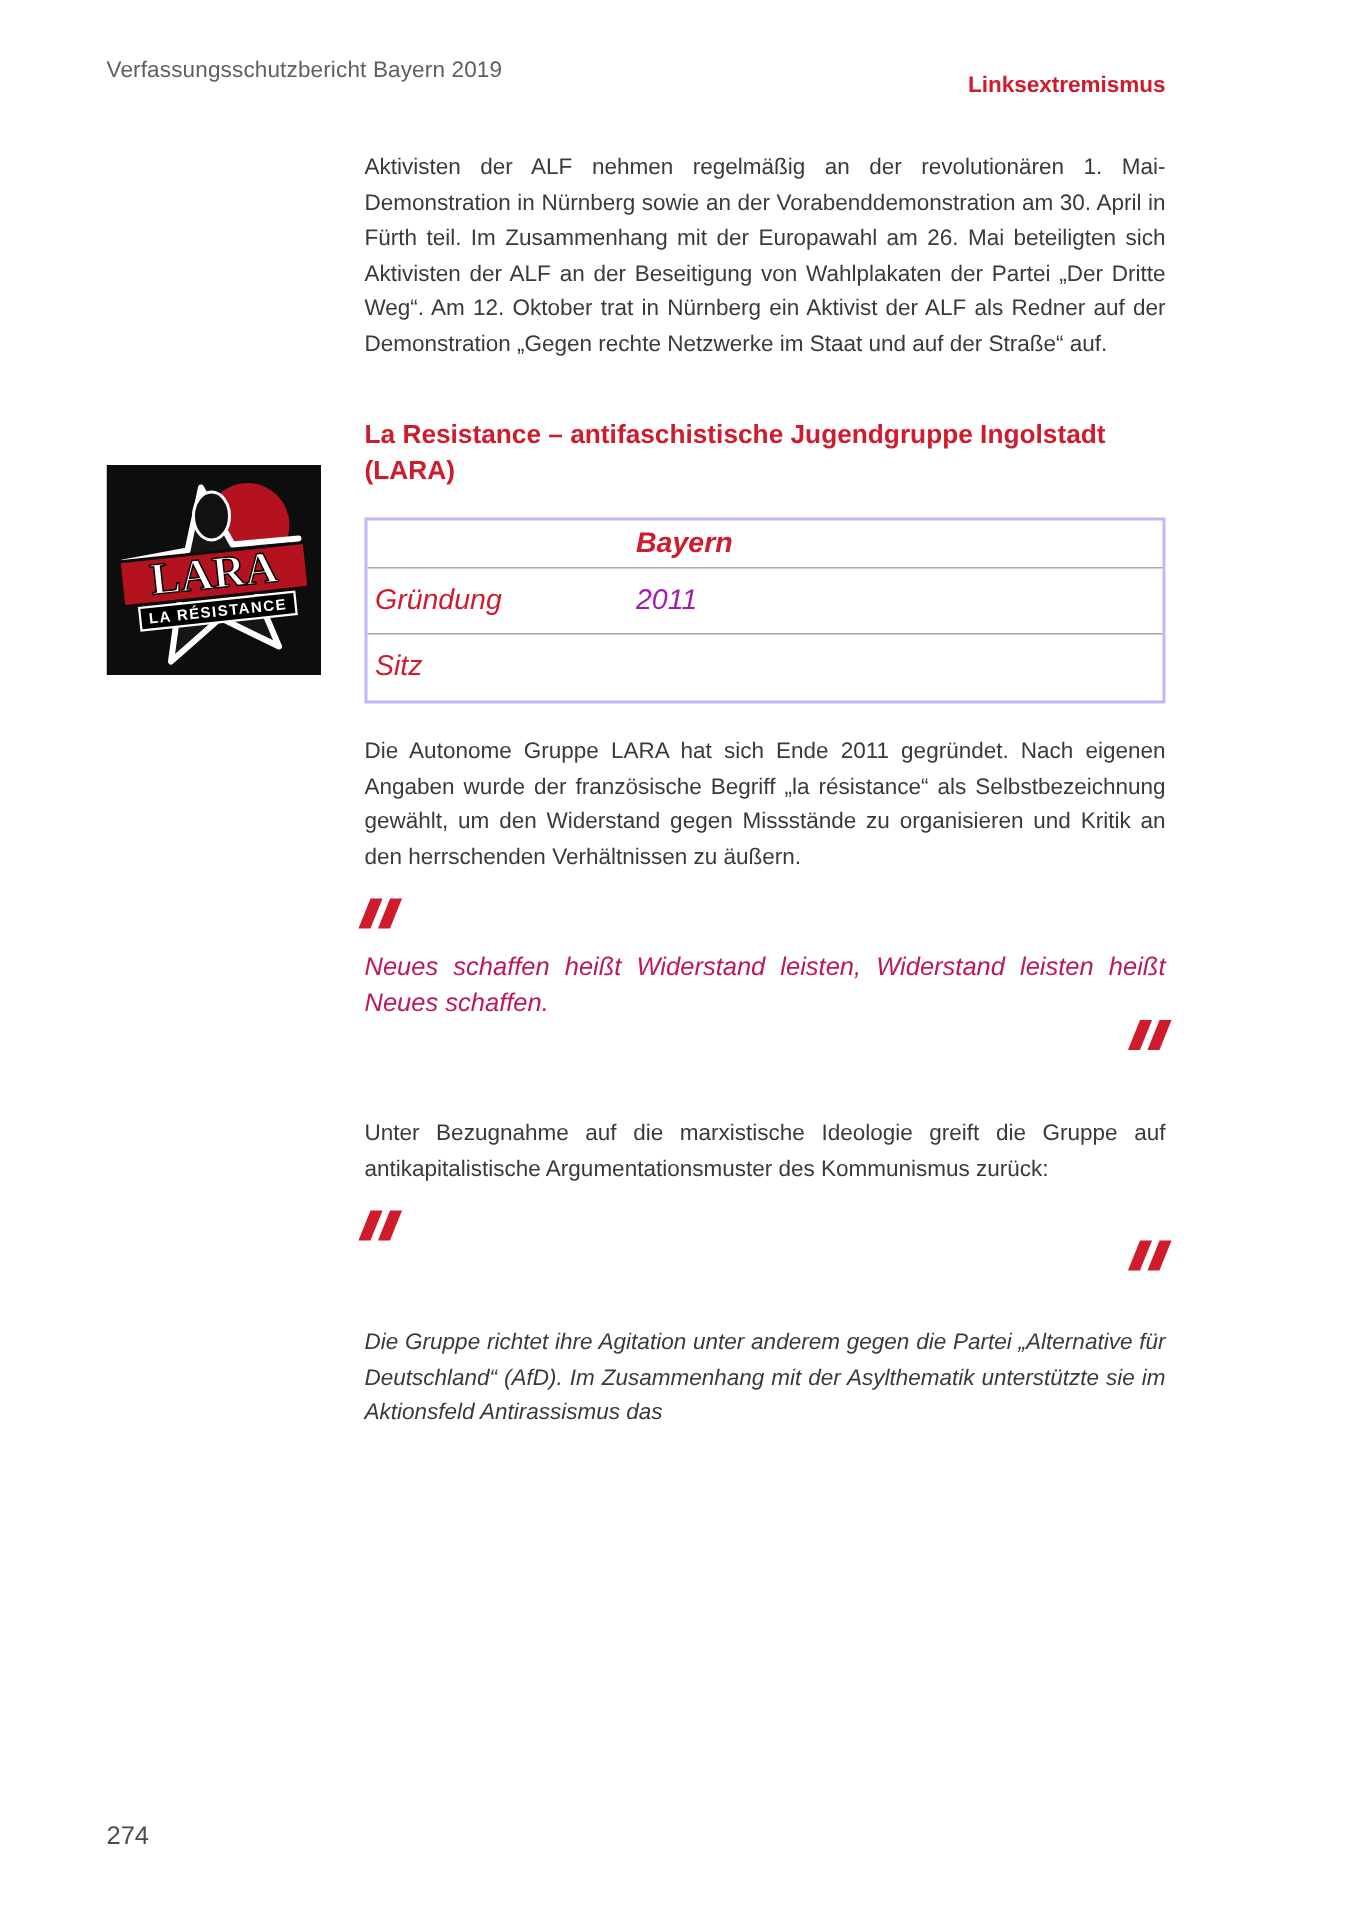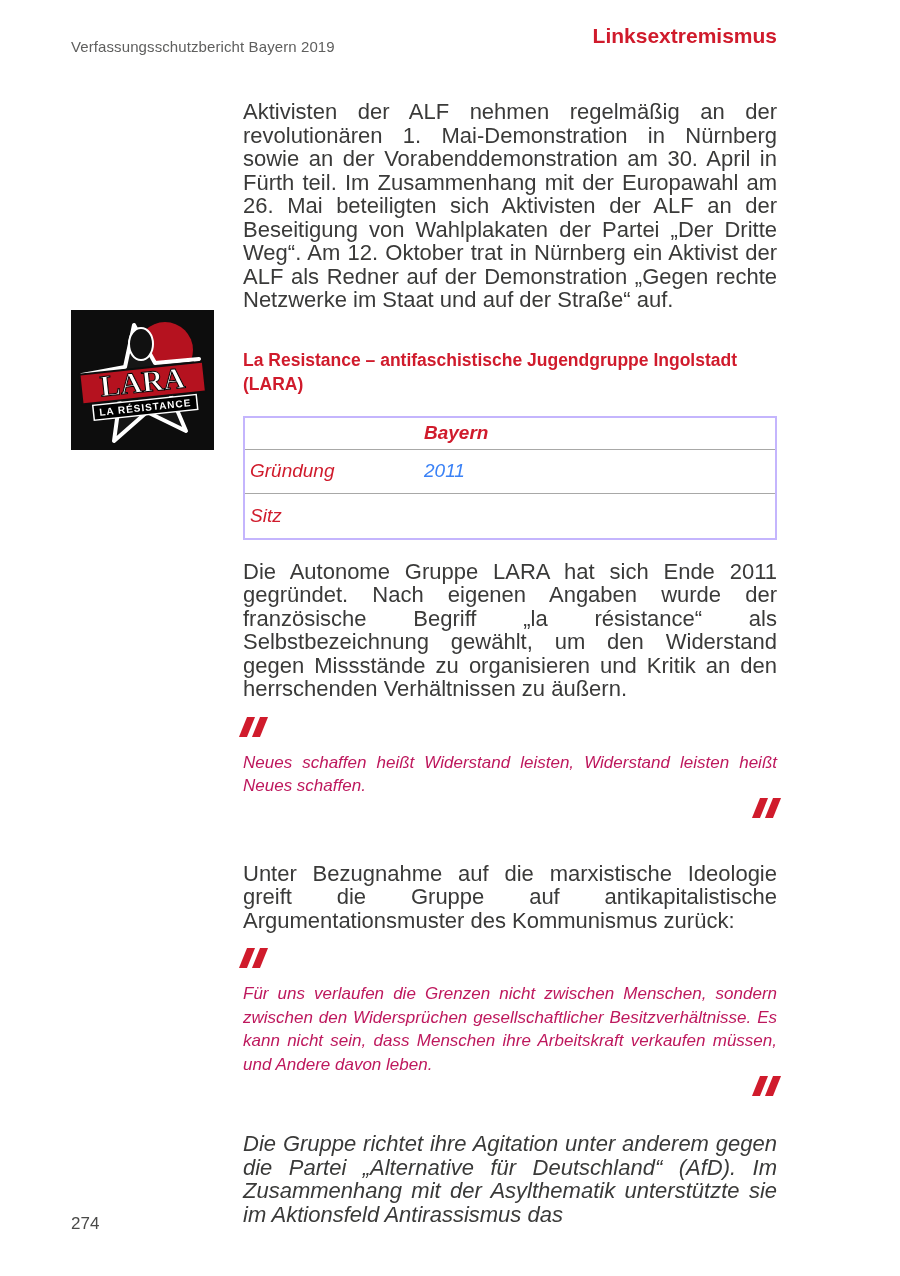--- a/index.html
+++ b/index.html
@@ -10,48 +10,48 @@
     background:#ffffff;
     font-family:"Liberation Sans", sans-serif;
     color:#3a3a39;
     overflow:hidden;
   }
   .hdr-left {
     position:absolute; left:71px; top:38px;
     font-size:15px; color:#5f5f5e; letter-spacing:0.1px;
   }
   .hdr-right {
-    position:absolute; right:123px; top:24px;
-    font-size:21px; font-weight:bold; color:#d01b2c;
+    position:absolute; right:123px; top:48px;
+    font-size:15px; font-weight:bold; color:#d01b2c;
   }
   .content {
     position:absolute; left:243px; top:100px; width:534px;
   }
   .body-p {
-    font-size:22px; line-height:23.5px; text-align:justify;
+    font-size:15px; line-height:23.5px; text-align:justify;
     color:#3a3a39; hyphens:manual;
   }
   .section-title {
     margin-top:36px;
     font-size:17.5px; font-weight:bold; line-height:24px;
     color:#d01b2c;
   }
   
   .infobox {
     margin-top:20px;
     border:2px solid #c4b5fd;
     width:534px;
     font-size:19px;
     font-style:italic;
   }
   .infobox .row { display:flex; align-items:center; height:44px; border-bottom:1px solid #a8a8a7; }
   .infobox .row.header { height:32px; }
   .infobox .row:last-child { border-bottom:none; }
   .infobox .cell.label { width:179px; padding-left:5px; color:#d01b2c; }
-  .infobox .cell.value { flex:1; color:#3b82f6; }
+  .infobox .cell.value { flex:1; color:#a21caf; }
   .infobox .row.header .cell.value { color:#d01b2c; font-weight:bold; }
   .p-after-box { margin-top:20px; }
   .p-intro-quote { margin-top:23px; }
   
   .qmark { margin-top:16px; height:20px; line-height:0; }
   .qmark i {
     display:inline-block; width:8px; height:20px;
     background:#d01b2c; transform:skewX(-22deg);
     margin-right:5px;
   }
@@ -118,21 +118,20 @@
     <p class="body-p p-after-box">Die Autonome Gruppe LARA hat sich Ende 2011 gegründet. Nach eigenen Angaben wurde der französische Begriff „la ré­sistance“ als Selbstbezeichnung gewählt, um den Widerstand gegen Missstände zu organisieren und Kritik an den herrschen­den Verhältnissen zu äußern.</p>
 
 
     <div class="qmark open"><i></i><i></i></div>
     <p class="quote-p">Neues schaffen heißt Widerstand leisten, Widerstand leisten heißt Neues schaffen.</p>
     <div class="qmark close"><i></i><i></i></div>
 
     <p class="body-p p-middle">Unter Bezugnahme auf die marxistische Ideologie greift die Gruppe auf antikapitalistische Argumentationsmuster des Kom­munismus zurück:</p>
 
     <div class="qmark open"><i></i><i></i></div>
-    <p class="quote-p">Für uns verlaufen die Grenzen nicht zwischen Menschen, son­dern zwischen den Widersprüchen gesellschaftlicher Besitzver­hältnisse. Es kann nicht sein, dass Menschen ihre Arbeitskraft verkaufen müssen, und Andere davon leben.</p>
     <div class="qmark close"><i></i><i></i></div>
 
     <p class="body-p p-last">Die Gruppe richtet ihre Agitation unter anderem gegen die Partei „Alternative für Deutschland“ (AfD). Im Zusammenhang mit der Asylthematik unterstützte sie im Aktionsfeld Antirassismus das</p>
 
   </div>
 
   <div class="page-number">274</div>
 
 </div>
 

